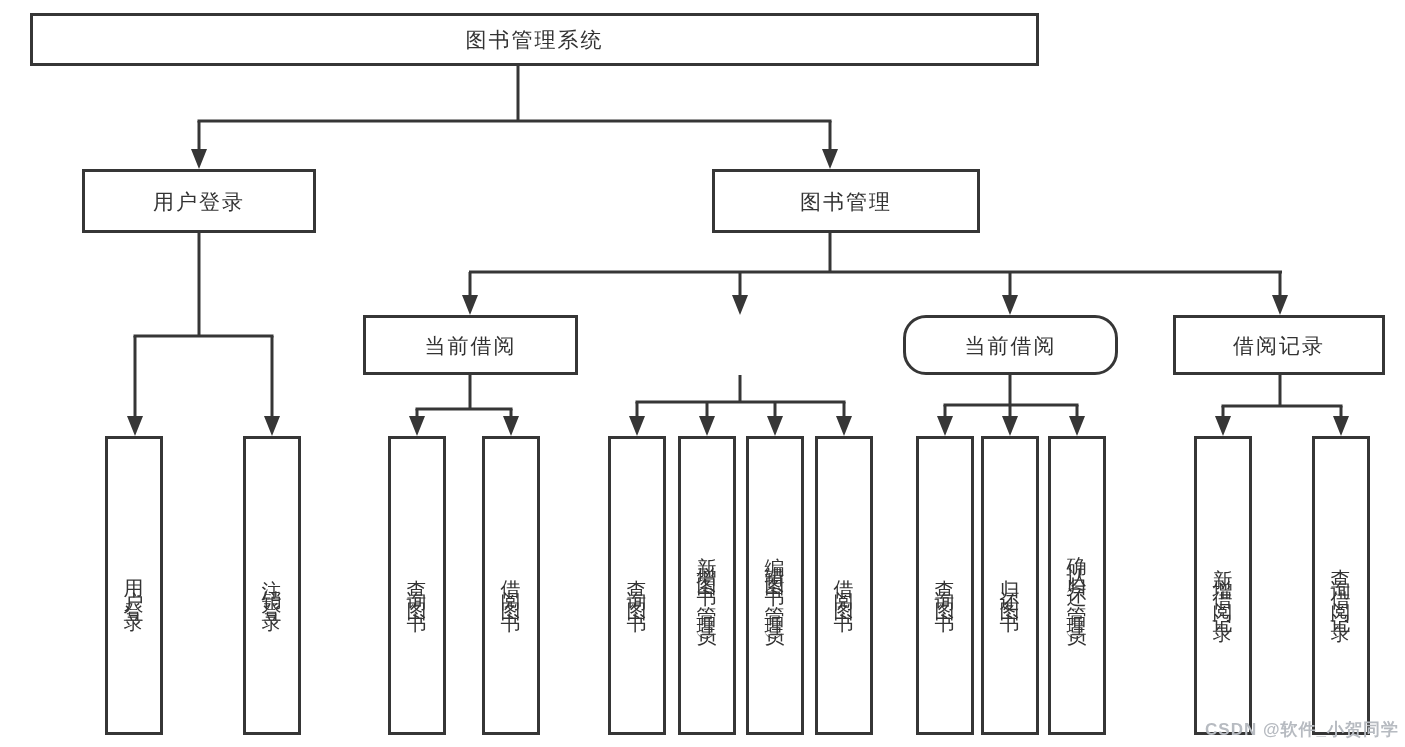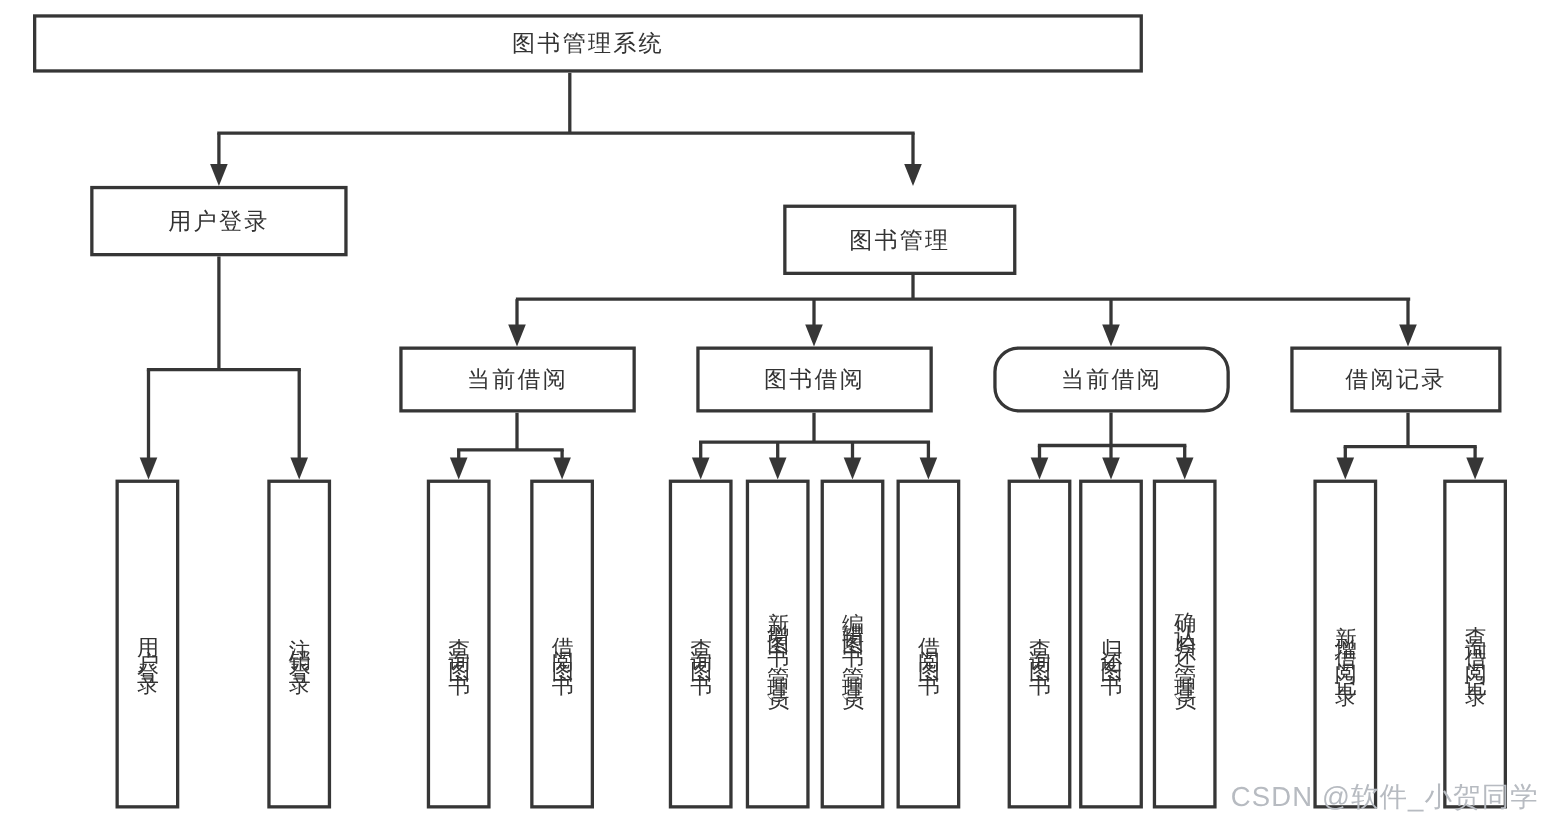--- a/index.html
+++ b/index.html
@@ -40,25 +40,26 @@
     font-size: 20px;
     letter-spacing: 11px;
     line-height: 1;
   }
   .leaf.long .vtext { letter-spacing: 10px; }
 
   .watermark {
     position: absolute;
     right: 6px;
     bottom: 6px;
-    font-size: 25px;
+    font-size: 17px;
     letter-spacing: 1px;
     color: var(--watermark, #b7bbc1);
     z-index: 2;
     white-space: nowrap;
+    font-weight: bold;
   }
 </style>
 </head>
 <body>
 
 <div id="canvas">
 
   <svg class="connectors" width="1405" height="747" viewBox="0 0 1405 747" aria-hidden="true">
 
     <line x1="518" y1="66" x2="518" y2="121"></line>
@@ -121,34 +122,31 @@
     <polygon points="1333,416 1349,416 1341,436"></polygon>
   </svg>
 
   <div class="node root" style="left:14px; top:13px; width:1009px; height:53px;margin-left:16px;">
     <span class="hlabel">图书管理系统</span>
   </div>
 
   <div class="node" style="left:82px; top:169px; width:234px; height:64px;">
     <span class="hlabel">用户登录</span>
   </div>
-  <div class="node" style="left:712px; top:186px; width:212px; height:64px;">
+  <div class="node" style="left:712px; top:169px; width:268px; height:64px;">
     <span class="hlabel">图书管理</span>
   </div>
 
   <div class="node" style="left:363px; top:315px; width:215px; height:60px;">
     <span class="hlabel">当前借阅</span>
   </div>
-  <div class="node" style="left:633px; top:315px; width:215px; height:60px;">
-    <span class="hlabel">图书借阅</span>
-  </div>
   <div class="node" style="left:903px; top:315px; width:215px; height:60px;border-radius:23px;">
     <span class="hlabel">当前借阅</span>
   </div>
-  <div class="node" style="left:1173px; top:315px; width:192px; height:60px;">
+  <div class="node" style="left:1173px; top:315px; width:212px; height:60px;">
     <span class="hlabel">借阅记录</span>
   </div>
 
   <div class="node leaf" style="left:105px;">
     <span class="vtext">用户登录</span>
   </div>
   <div class="node leaf" style="left:243px;">
     <span class="vtext">注销登录</span>
   </div>
   <div class="node leaf" style="left:388px;">

